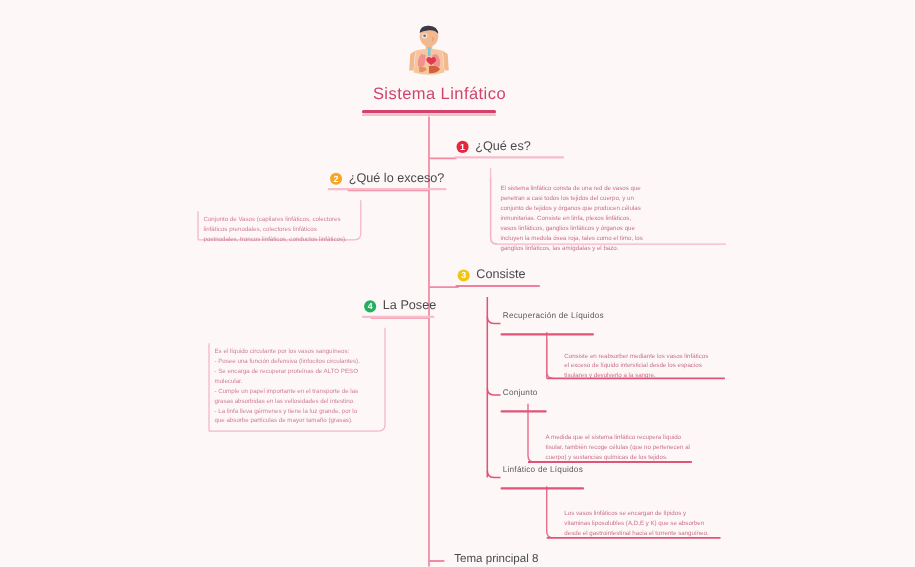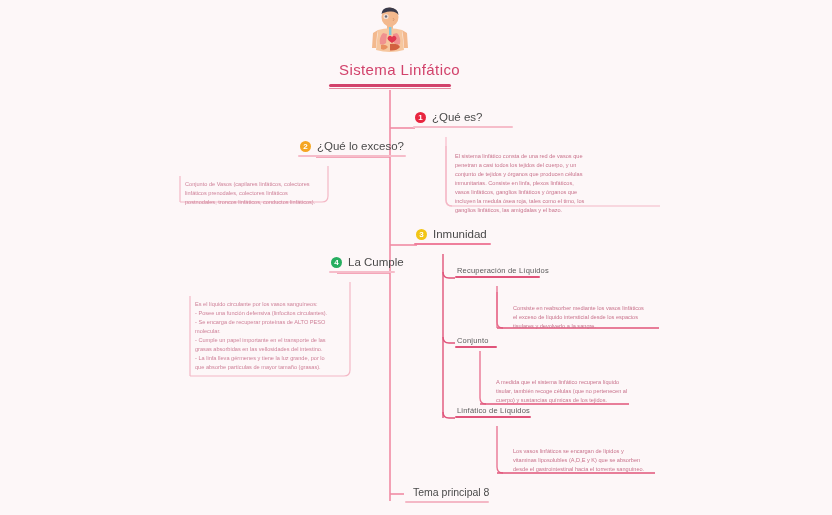--- a/index.html
+++ b/index.html
@@ -3,21 +3,21 @@
 <meta charset="utf-8">
 <style>
   html,body{margin:0;padding:0;}
   body{
     width:832px;height:515px;
     background:#fdf7f8;
     font-family:"Liberation Sans", sans-serif;
     overflow:hidden;
     position:relative;
   }
-  #canvas{position:absolute;left:0;top:0;width:832px;height:371px;}
+  #canvas{position:absolute;left:0;top:16px;width:832px;height:371px;}
   #svg-layer{position:absolute;left:0;top:0;width:832px;height:515px;pointer-events:none;}
 
   
   .root{
     position:absolute;
     text-align:center;
   }
   .root-img{
     width:44px;height:52px;margin:0 auto;display:block;
   }
@@ -42,21 +42,21 @@
     color:#fff;font-size:8px;line-height:11px;text-align:center;
     font-weight:bold;flex:0 0 auto;
     display:inline-block;
   }
   .topic-label{font-size:11px;color:#4a4a4a;}
   .topic-label.big{font-size:11.5px;}
   .topic-rule{height:2px;border-radius:2px;}
 
   
   .sub{position:absolute;white-space:nowrap;}
-  .sub-label{font-size:7.5px;color:#5b5b5b;padding:0 6px 1px 2px;letter-spacing:.2px;}
+  .sub-label{font-size:7.5px;color:#5b5b5b;padding:0 6px 12px 2px;letter-spacing:.2px;}
   .sub-rule{height:1.6px;border-radius:2px;}
 
   
   .note{
     position:absolute;
     font-size:5.6px;
     line-height:1.62;
     color:#c9738c;
     padding:4px 6px 5px 7px;
     box-sizing:border-box;
@@ -174,21 +174,21 @@
 
   <div class="note pale" style="left:178px;top:176px;width:150px;">
     <span class="ln">Conjunto de Vasos (capilares linfáticos, colectores</span>
     <span class="ln">linfáticos prenodales, colectores linfáticos</span>
     <span class="ln">postnodales, troncos linfáticos, conductos linfáticos).</span>
   </div>
 
   <div class="topic" style="left:414px;top:228px;">
     <div class="topic-row">
       <span class="badge" style="background:#f2c515;">3</span>
-      <span class="topic-label big">Inmunidad</span>
+      <span class="topic-label big">Consiste</span>
     </div>
     <div class="topic-rule" style="background:#ef7f9c;width:77px;"></div>
   </div>
 
   <div class="sub" style="left:455px;top:266px;">
     <div class="sub-label">Recuperación de Líquidos</div>
     <div class="sub-rule" style="background:#e0547a;width:85px;"></div>
   </div>
   <div class="note" style="left:506px;top:300px;width:154px;">
     <span class="ln">Consiste en reabsorber mediante los vasos linfáticos</span>
@@ -212,21 +212,21 @@
   </div>
   <div class="note" style="left:506px;top:443px;width:152px;">
     <span class="ln">Los vasos linfáticos se encargan de lípidos y</span>
     <span class="ln">vitaminas liposolubles (A,D,E y K) que se absorben</span>
     <span class="ln">desde el gastrointestinal hacia el torrente sanguíneo.</span>
   </div>
 
   <div class="topic" style="left:329px;top:256px;">
     <div class="topic-row">
       <span class="badge" style="background:#27ae60;">4</span>
-      <span class="topic-label big">La Cumple</span>
+      <span class="topic-label big">La Posee</span>
     </div>
     <div class="topic-rule" style="background:#f6bdca;width:66px;"></div>
   </div>
 
   <div class="note pale" style="left:188px;top:296px;width:162px;">
     <span class="ln">Es el líquido circulante por los vasos sanguíneos:</span>
     <span class="ln">- Posee una función defensiva (linfocitos circulantes).</span>
     <span class="ln">- Se encarga de recuperar proteínas de ALTO PESO</span>
     <span class="ln">molecular.</span>
     <span class="ln">- Cumple un papel importante en el transporte de las</span>

